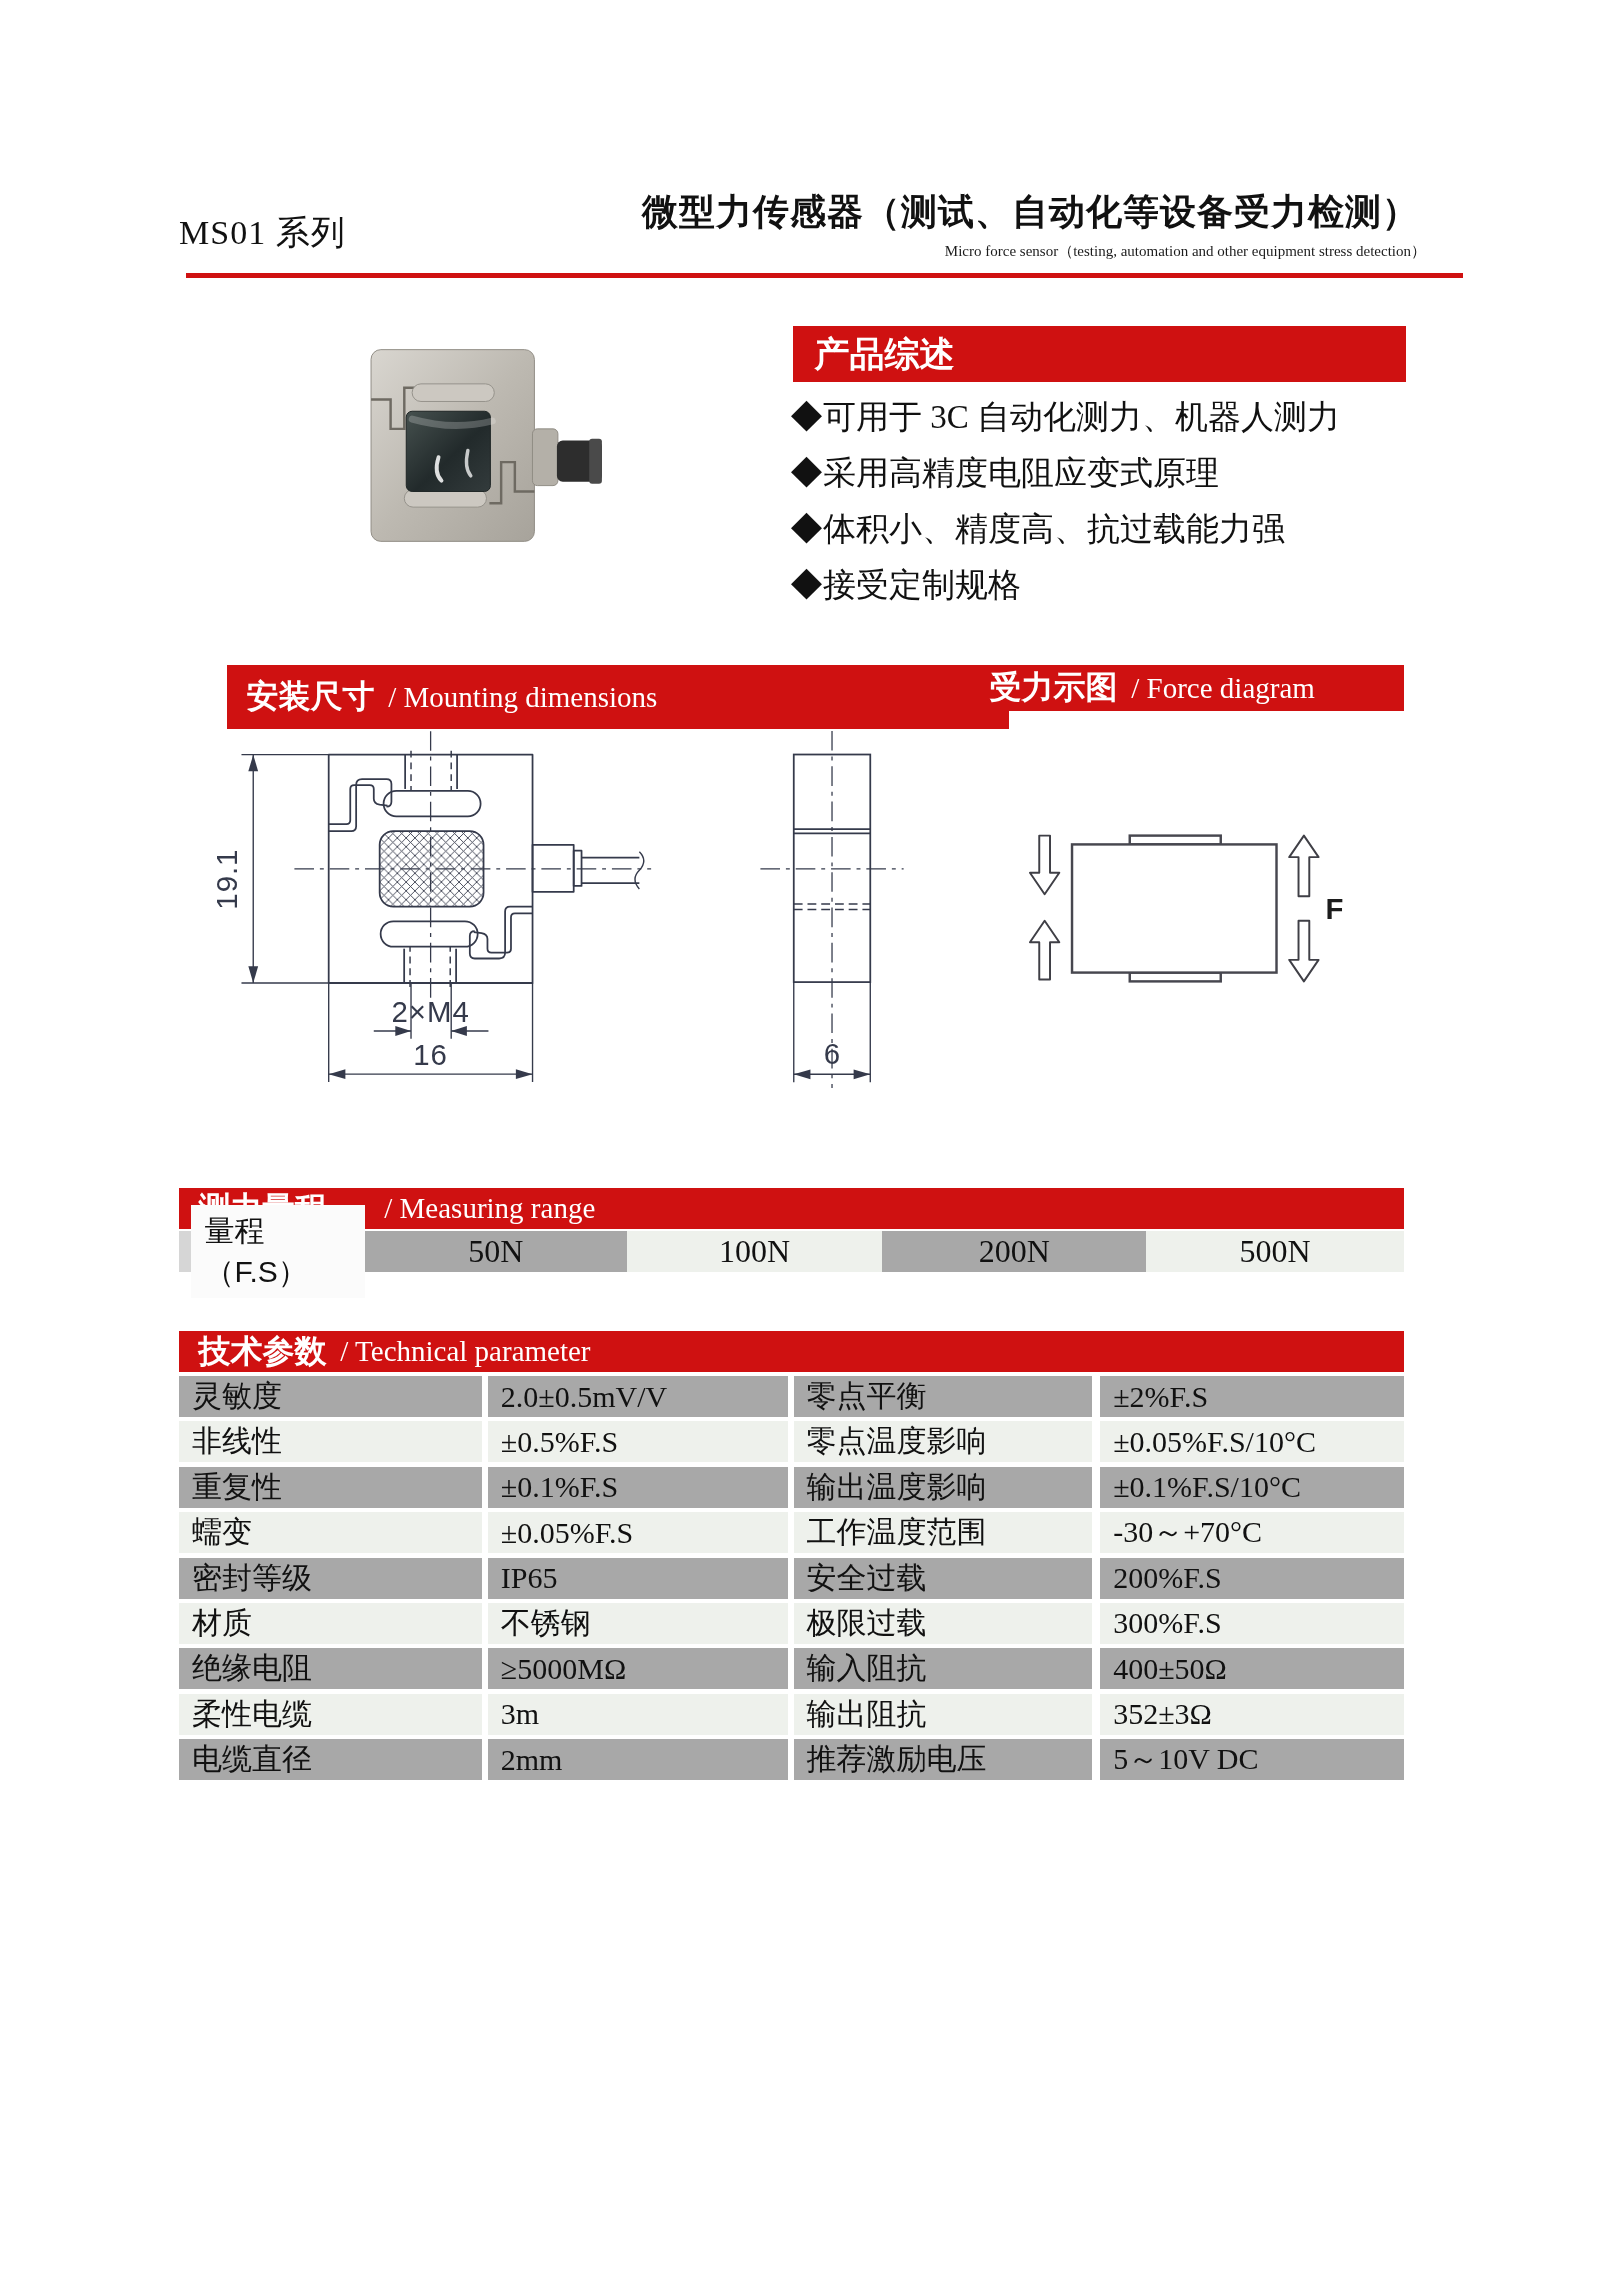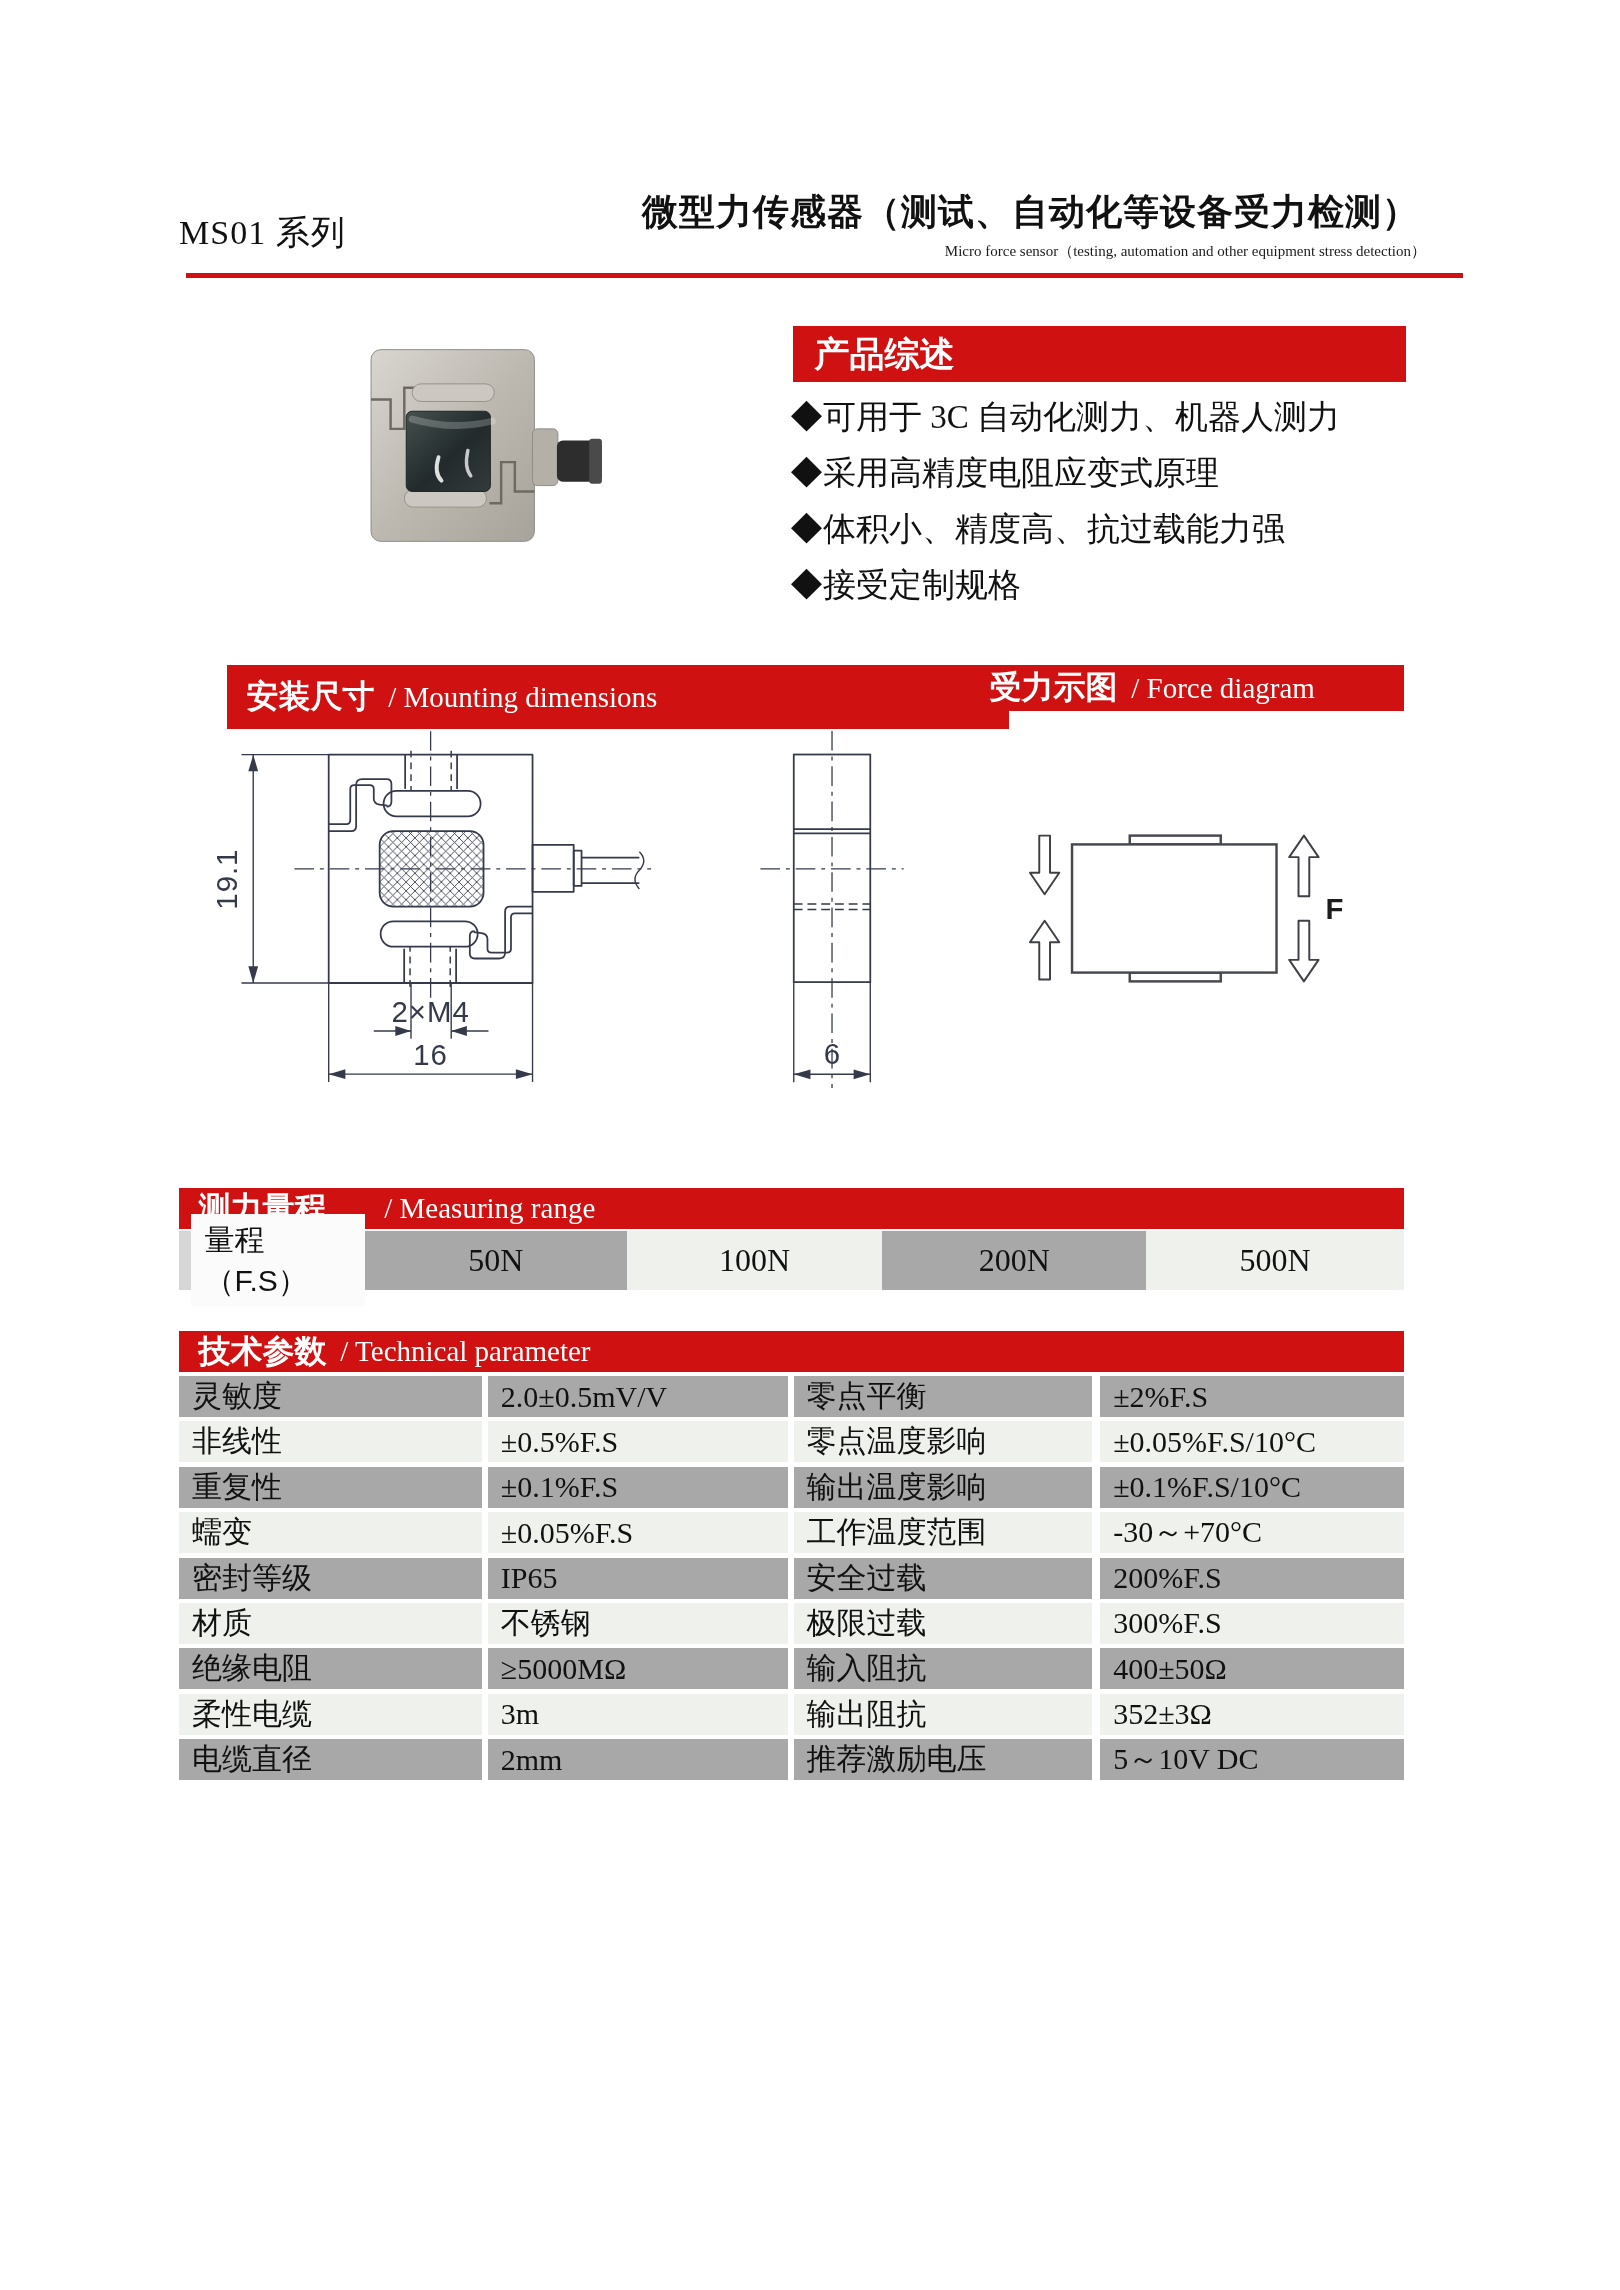--- a/index.html
+++ b/index.html
@@ -21,21 +21,21 @@
   
   .ov-banner{background:var(--red);color:#fff;display:flex;align-items:center;
              padding-left:21.6px;box-sizing:border-box;font-size:35px;font-weight:700;}
   .bullets{font-family:"Liberation Serif",serif;font-size:33px;line-height:56px;white-space:nowrap;}
   
   .sec-banner{background:var(--red);color:#fff;display:flex;align-items:center;
               padding-left:19.6px;box-sizing:border-box;white-space:nowrap;}
   .sec-banner .cn{font-size:32px;font-weight:700;}
   .sec-banner .en{font-family:"Liberation Serif",serif;font-size:29px;margin-left:13.7px;}
   
-  .range-row{display:flex;height:59px;}
+  .range-row{display:flex;height:41px;}
   .rcell{display:flex;align-items:center;justify-content:center;
          font-family:"Liberation Serif",serif;font-size:32px;height:100%;box-sizing:border-box;}
   .rhead{background:#d6d6d6;justify-content:flex-start;padding-left:11.8px;
          font-family:"Liberation Sans",sans-serif;font-size:30px;}
   .rhead .inner{background:#fbfbfb;padding:5.9px 13.7px;}
   .bg-gray{background:var(--gray);}
   .bg-light{background:var(--light);}
   
   .tech{display:flex;flex-direction:column;row-gap:4.4px;}
   .trow{display:flex;height:41px;}

